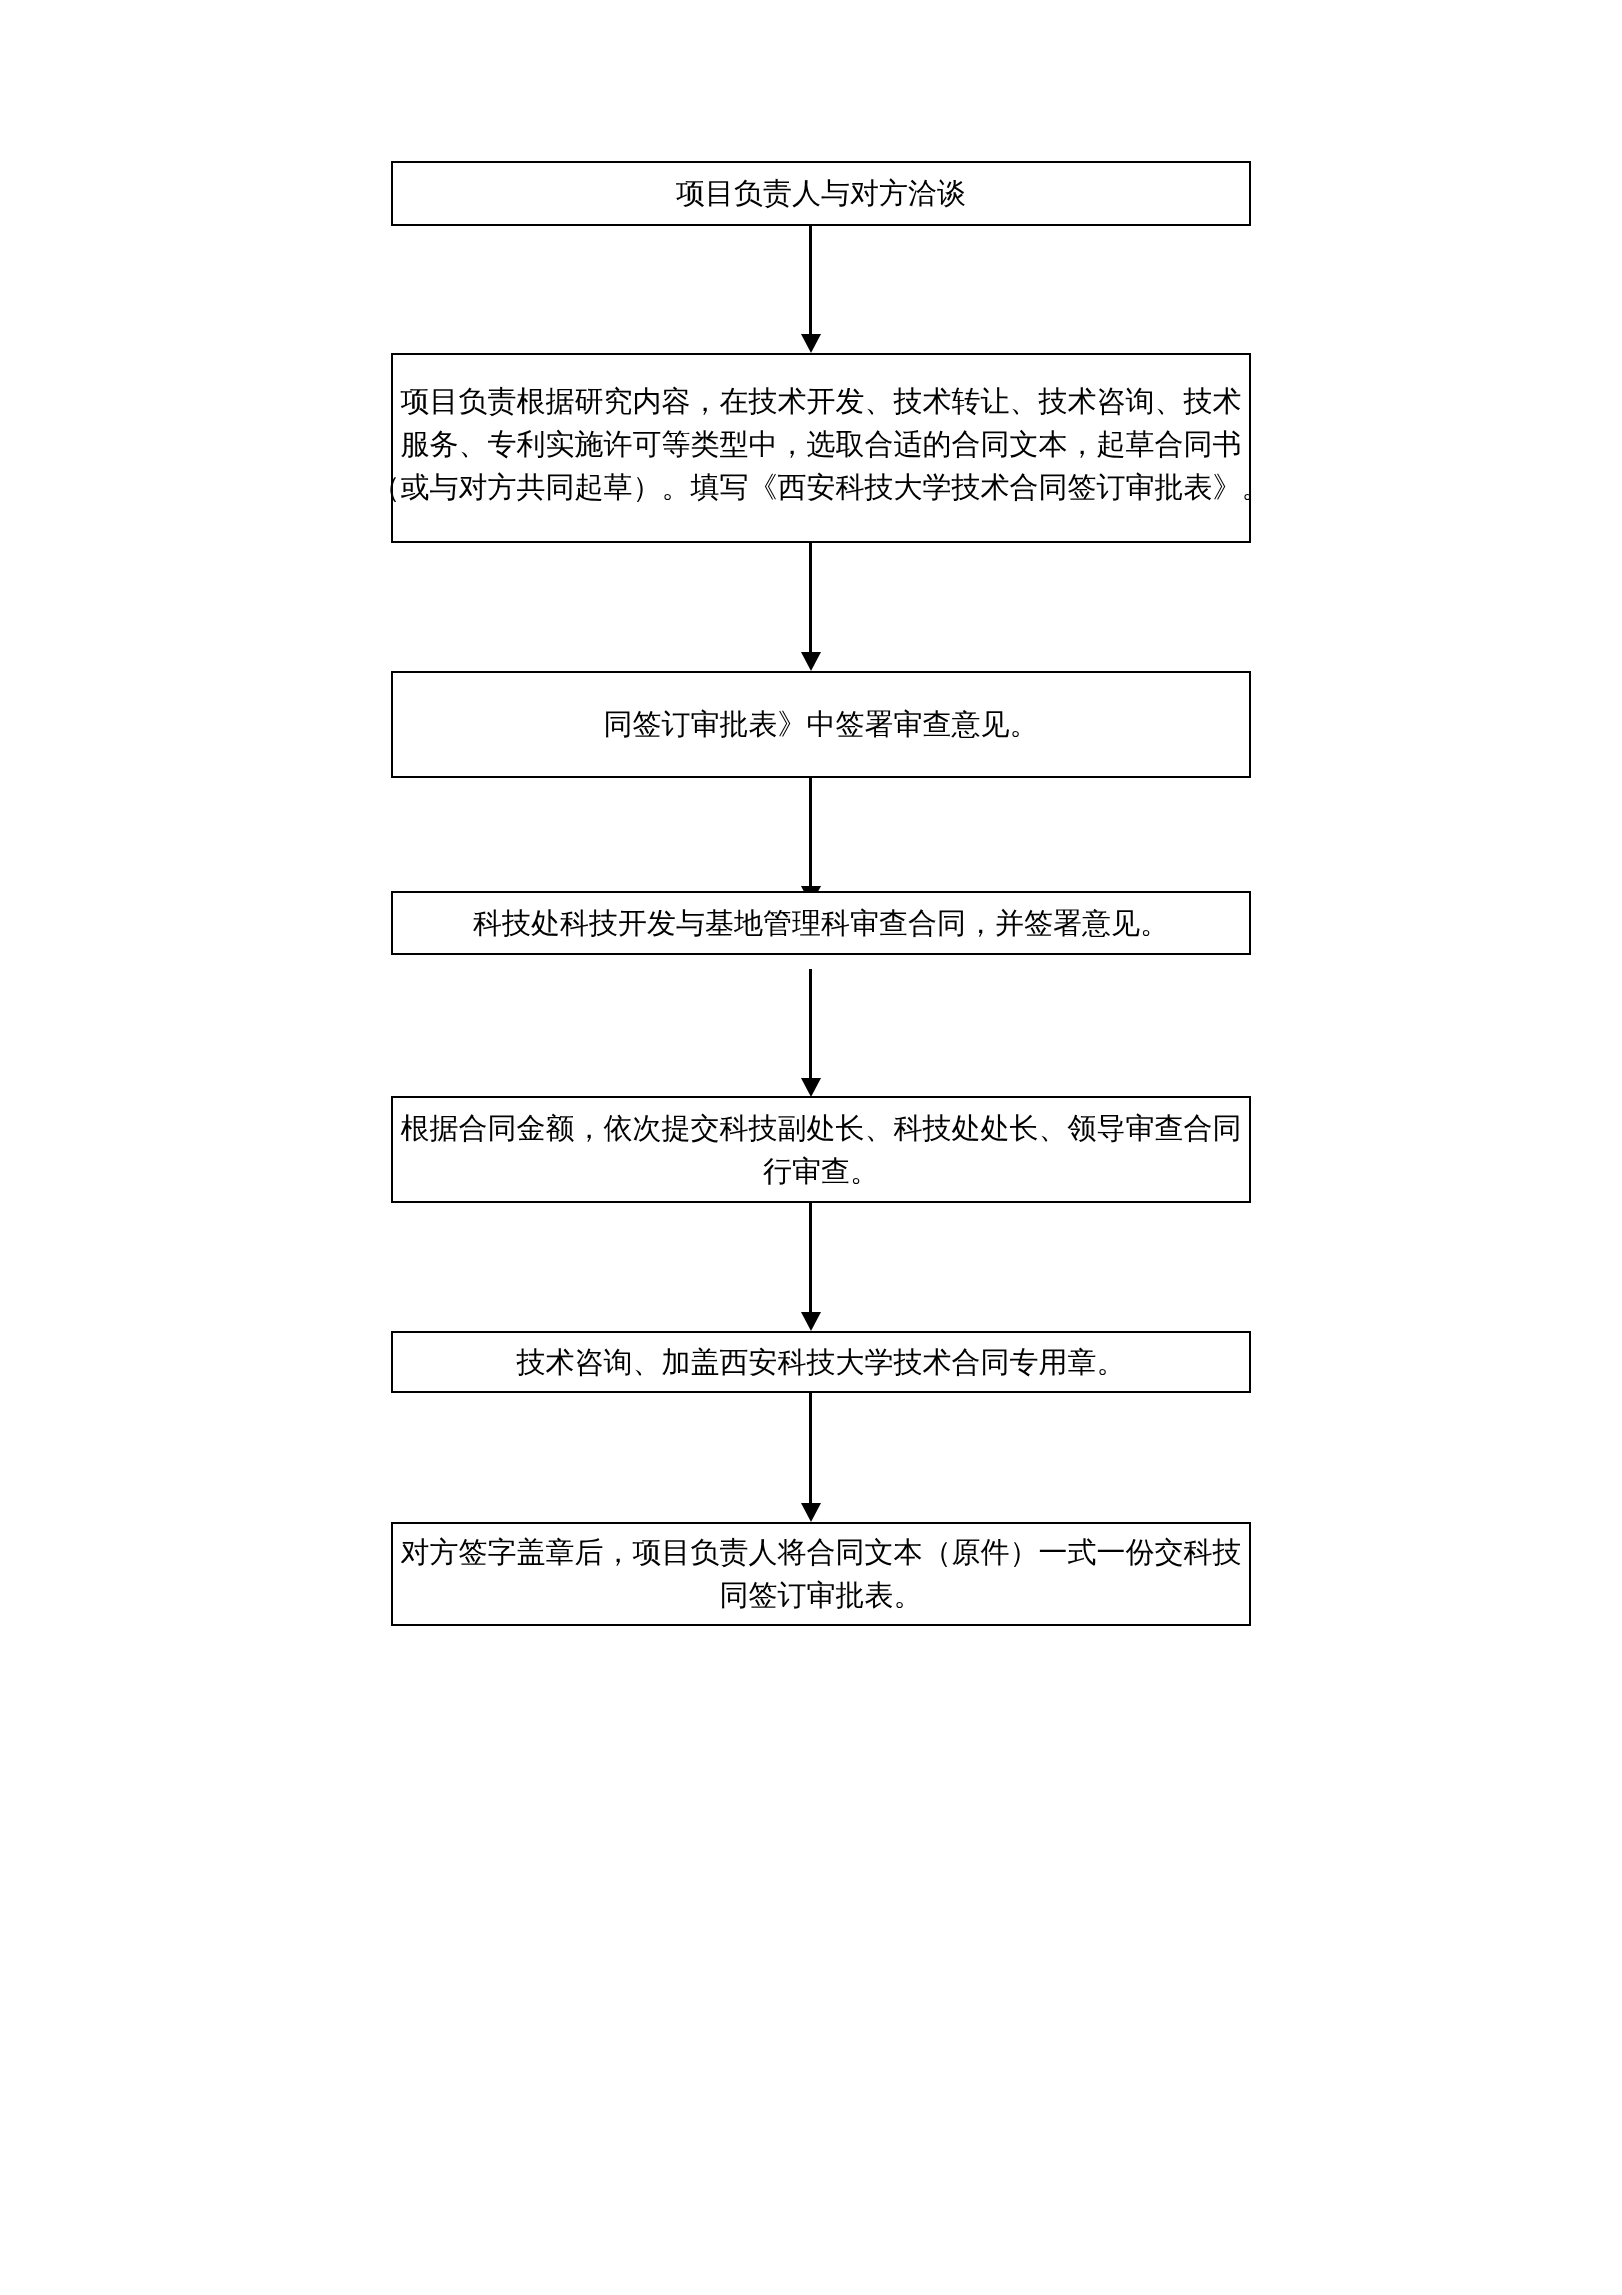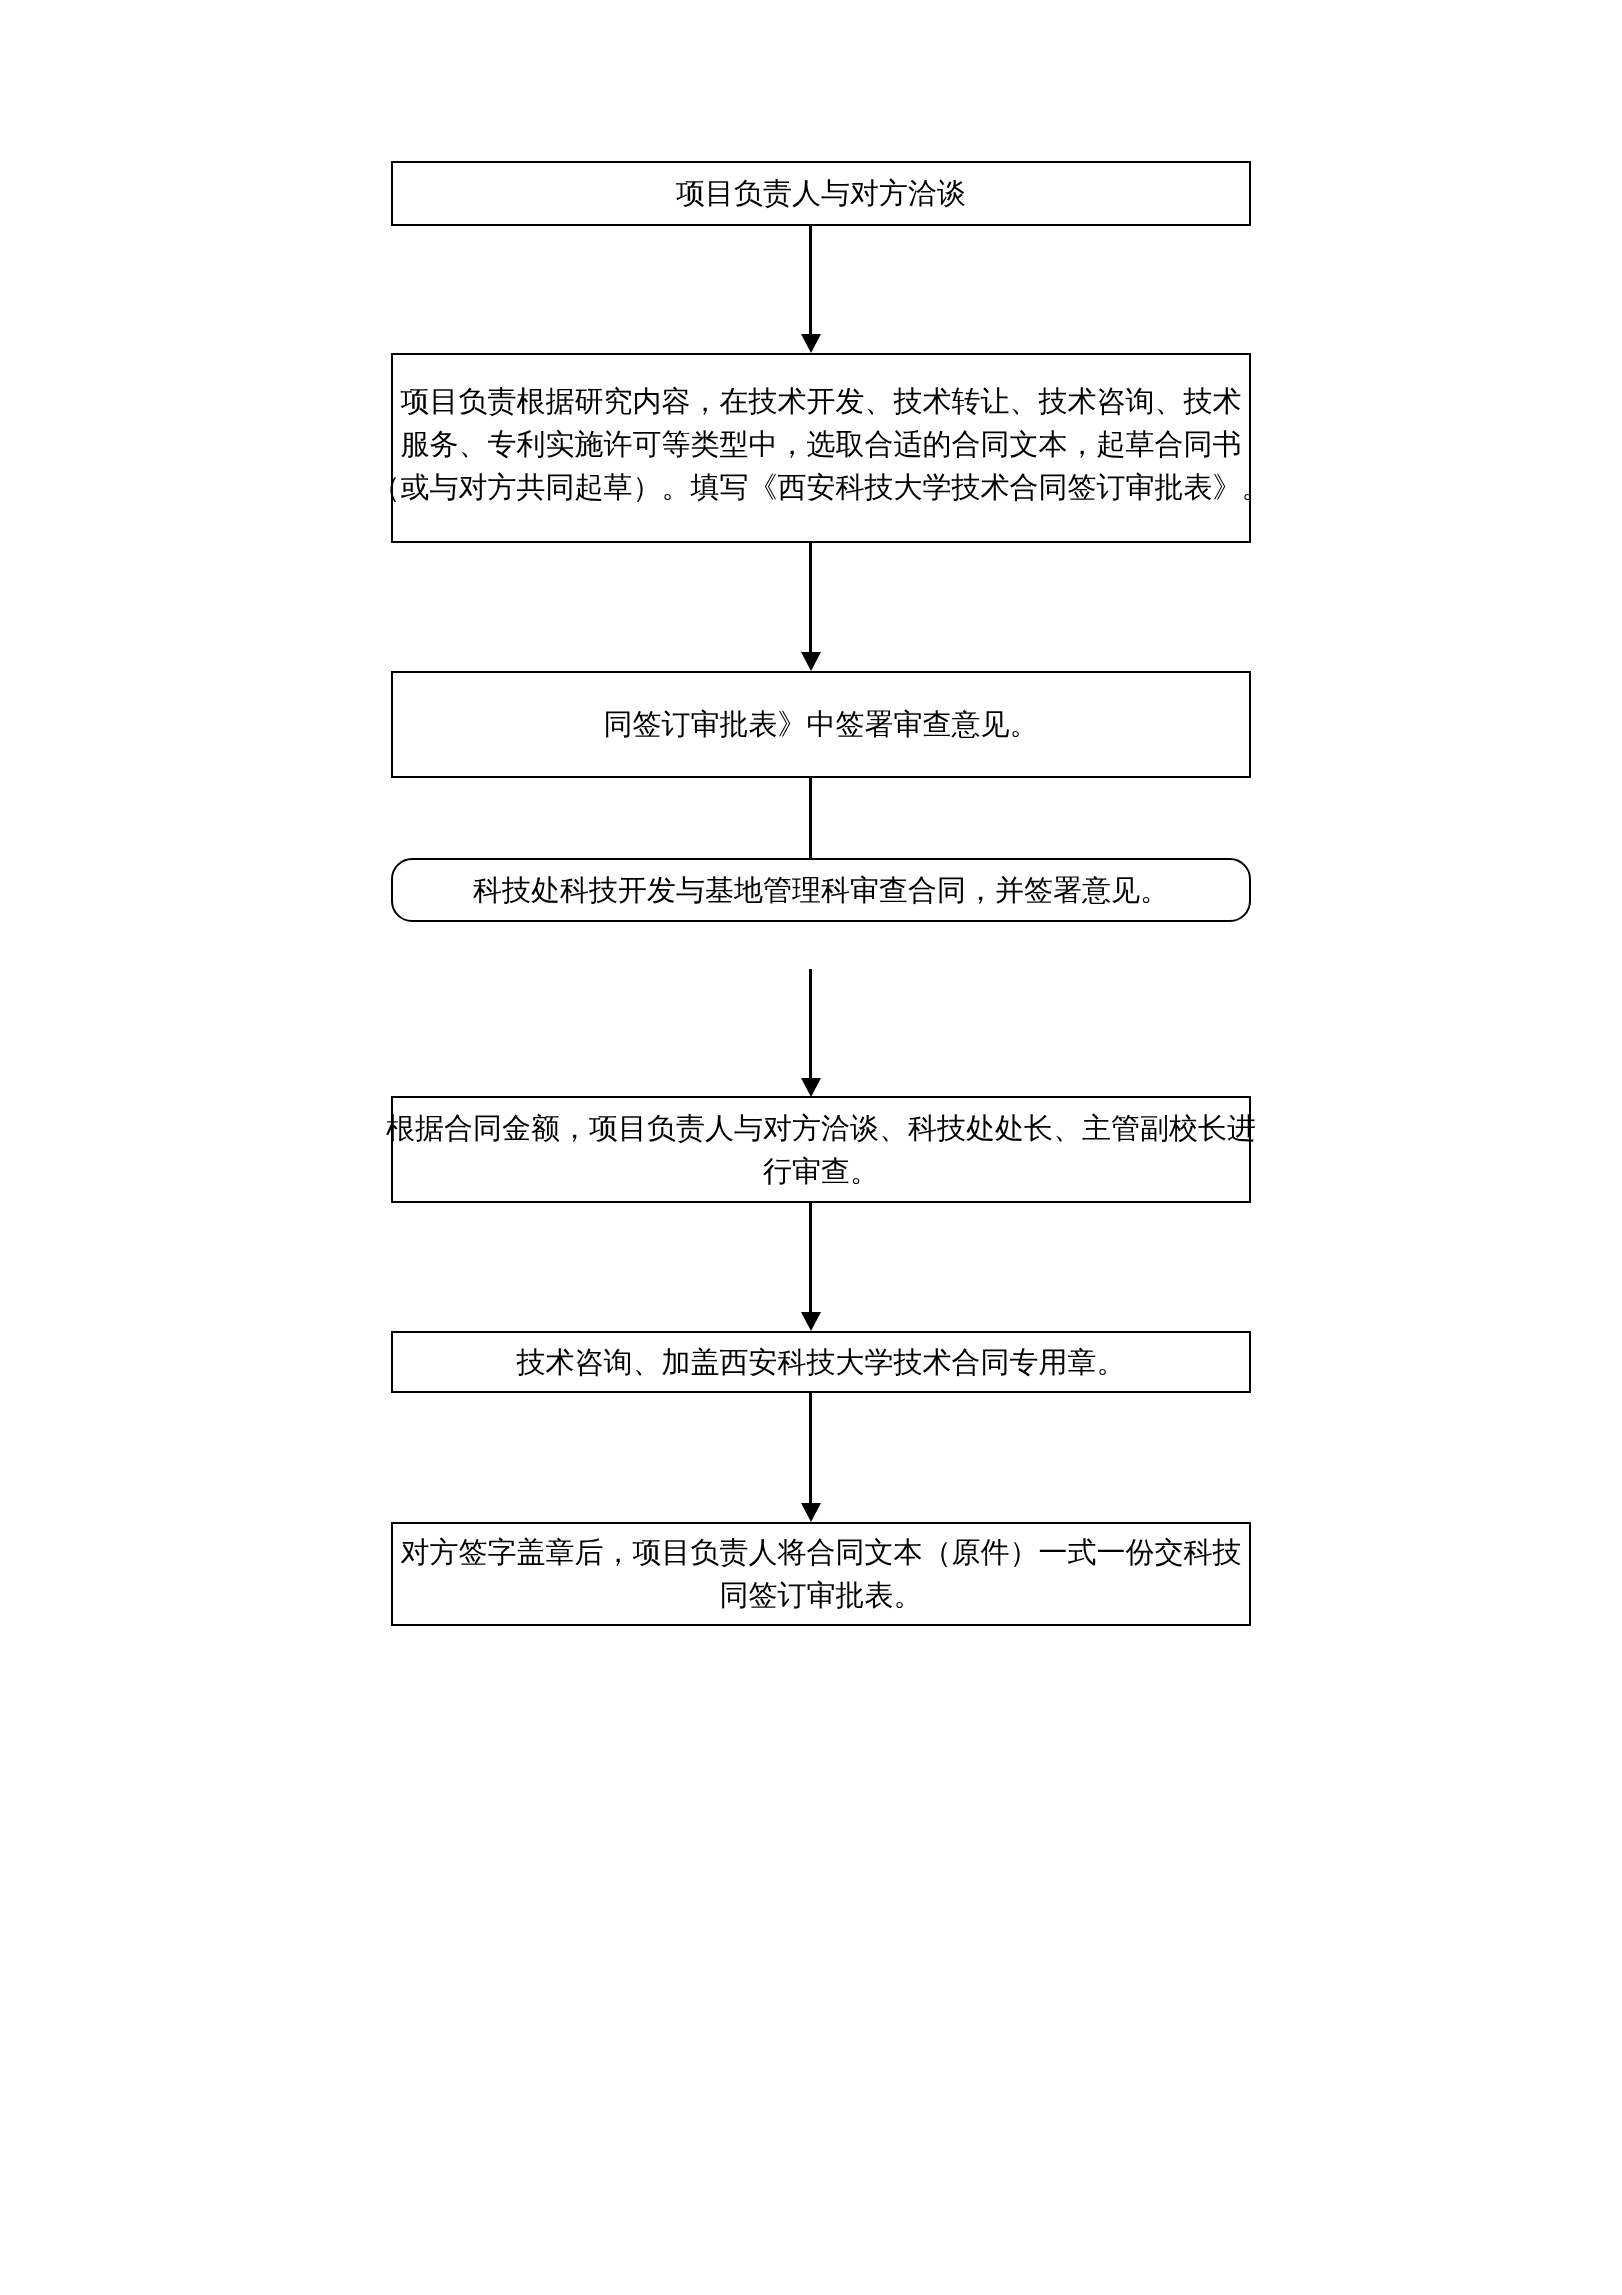--- a/index.html
+++ b/index.html
@@ -32,21 +32,21 @@
     line-height: 43px;
     text-align: center;
     padding: 0 17px;
   }
   .box .line {
     white-space: nowrap;
   }
   .box1 { top: 130px;  height: 65px;  }
   .box2 { top: 322px;  height: 190px; justify-content: flex-start; padding-top: 25px; }
   .box3 { top: 640px;  height: 107px; }
-  .box4 { top: 827px; height: 64px; border-radius: 21px;  }
+  .box4 { top: 860px; height: 64px;  }
   .box5 { top: 1065px; height: 107px; }
   .box6 { top: 1300px; height: 62px;  }
   .box7 { top: 1491px; height: 104px; }
 
   .arrow {
     position: absolute;
     left: 799px;
     width: 23.6px;
     display: flex;
     flex-direction: column;
@@ -108,21 +108,21 @@
   <div class="box box4">
     <div class="line">科技处科技开发与基地管理科审查合同，并签署意见。</div>
   </div>
 
   <div class="arrow a4">
     <div class="shaft"></div>
     <div class="head"></div>
   </div>
 
   <div class="box box5">
-    <div class="line">根据合同金额，项目负责人与对方洽谈、科技处处长、主管副校长进</div>
+    <div class="line">根据合同金额，依次提交科技副处长、科技处处长、领导审查合同</div>
     <div class="line">行审查。</div>
   </div>
 
   <div class="arrow a5">
     <div class="shaft"></div>
     <div class="head"></div>
   </div>
 
   <div class="box box6">
     <div class="line">技术咨询、加盖西安科技大学技术合同专用章。</div>

